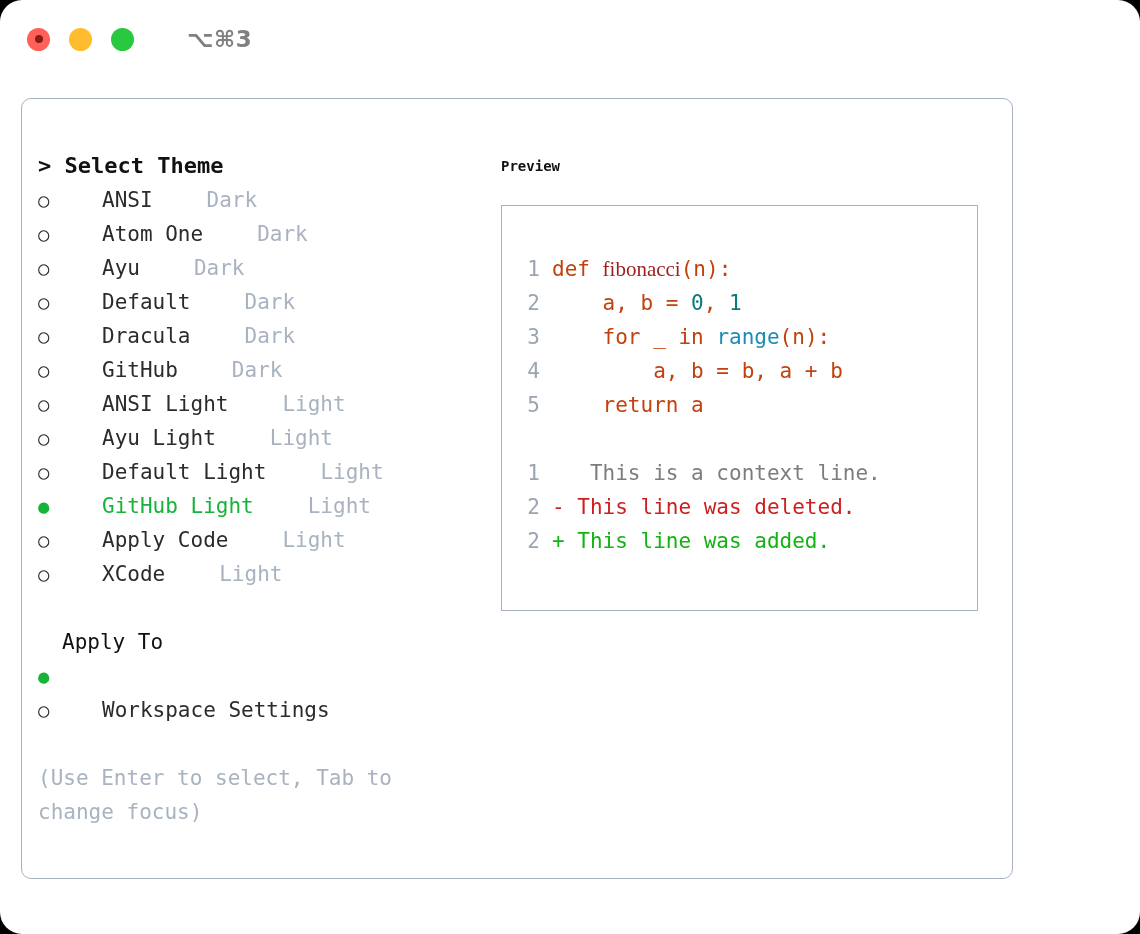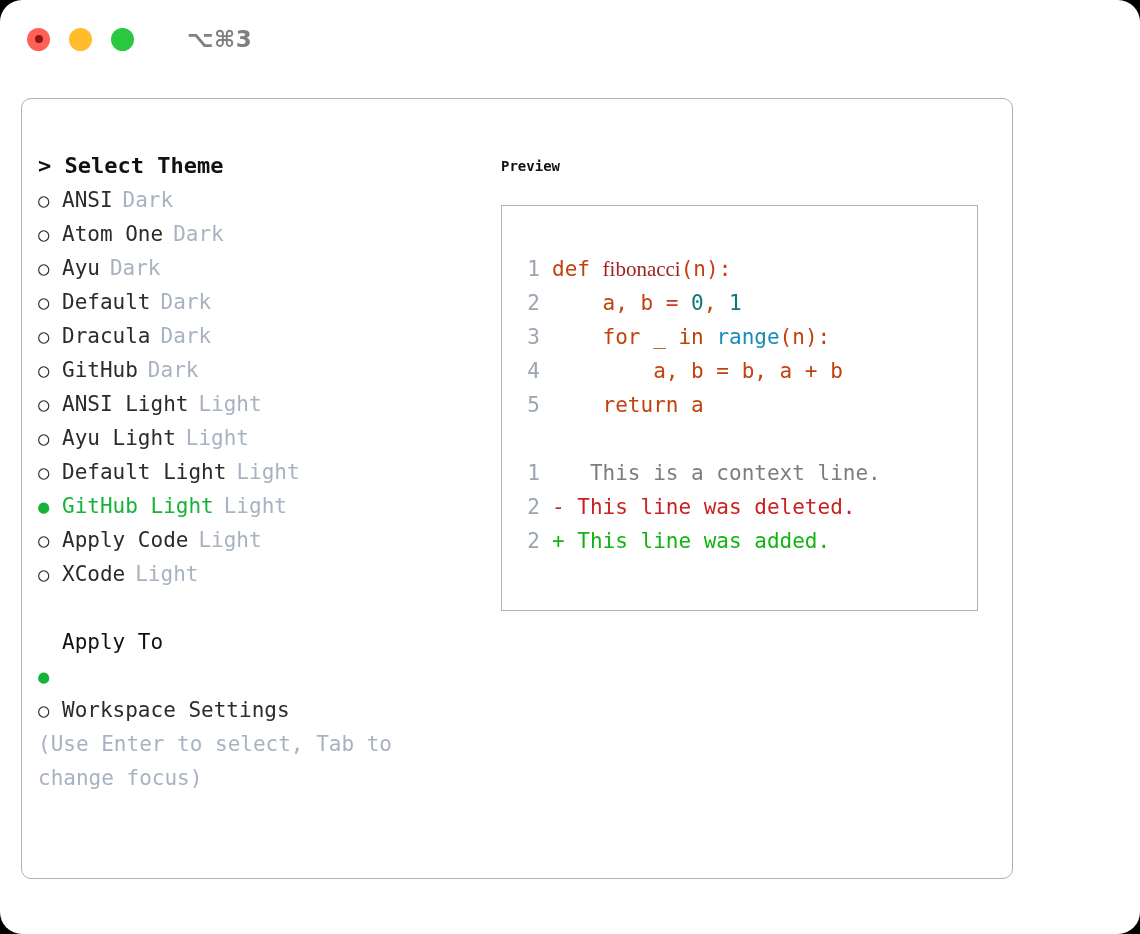--- a/index.html
+++ b/index.html
@@ -112,38 +112,40 @@
     font-size: 21px;
     white-space: pre;
   }
   .bullet {
     width: 24px;
     flex: 0 0 24px;
     font-size: 19px;
     color: #2b2b2b;
   }
   .bullet.on { color: #17b339; }
-  .opt-label { color: #2b2b2b; }
+  .opt-label { color: #2b2b2b; margin-left: 40px; }
   .opt-label.on { color: #17b339; }
   .opt-tag {
     color: #a8b2c0;
     padding-left: 10px;
+    margin-left: 44px;
   }
 
   .group-gap { height: 34px; }
 
   .sub-head {
     font-size: 21px;
     color: #111111;
     line-height: 34px;
     padding-left: 24px;
     white-space: pre;
   }
 
   .hint {
+    margin-top: 34px;
     font-size: 21px;
     color: #a8b2c0;
     line-height: 34px;
     width: 400px;
     white-space: pre-wrap;
   }
 
   
   .right-col {
     position: absolute;

